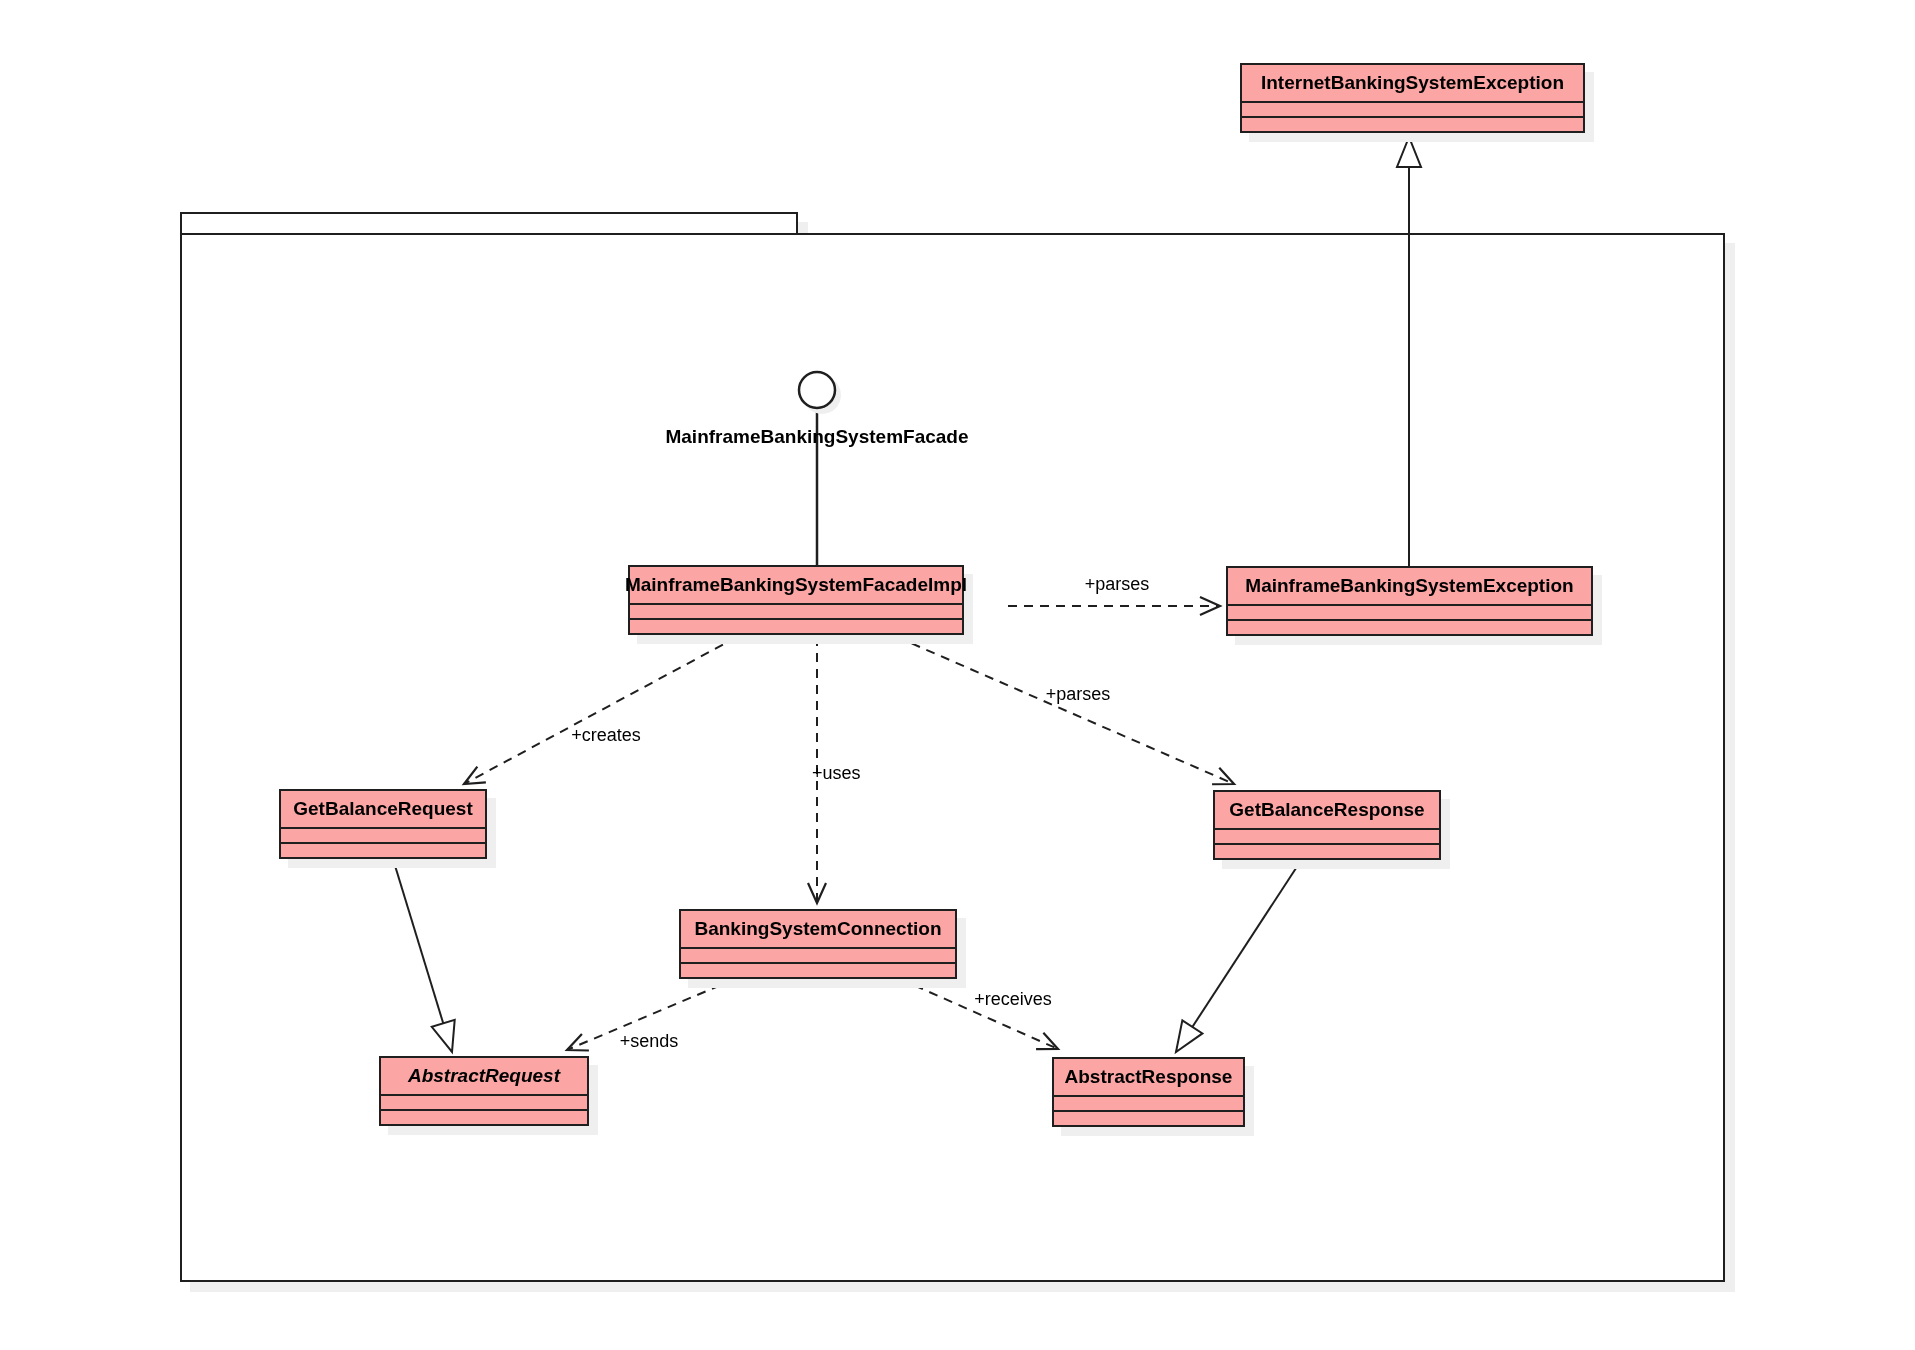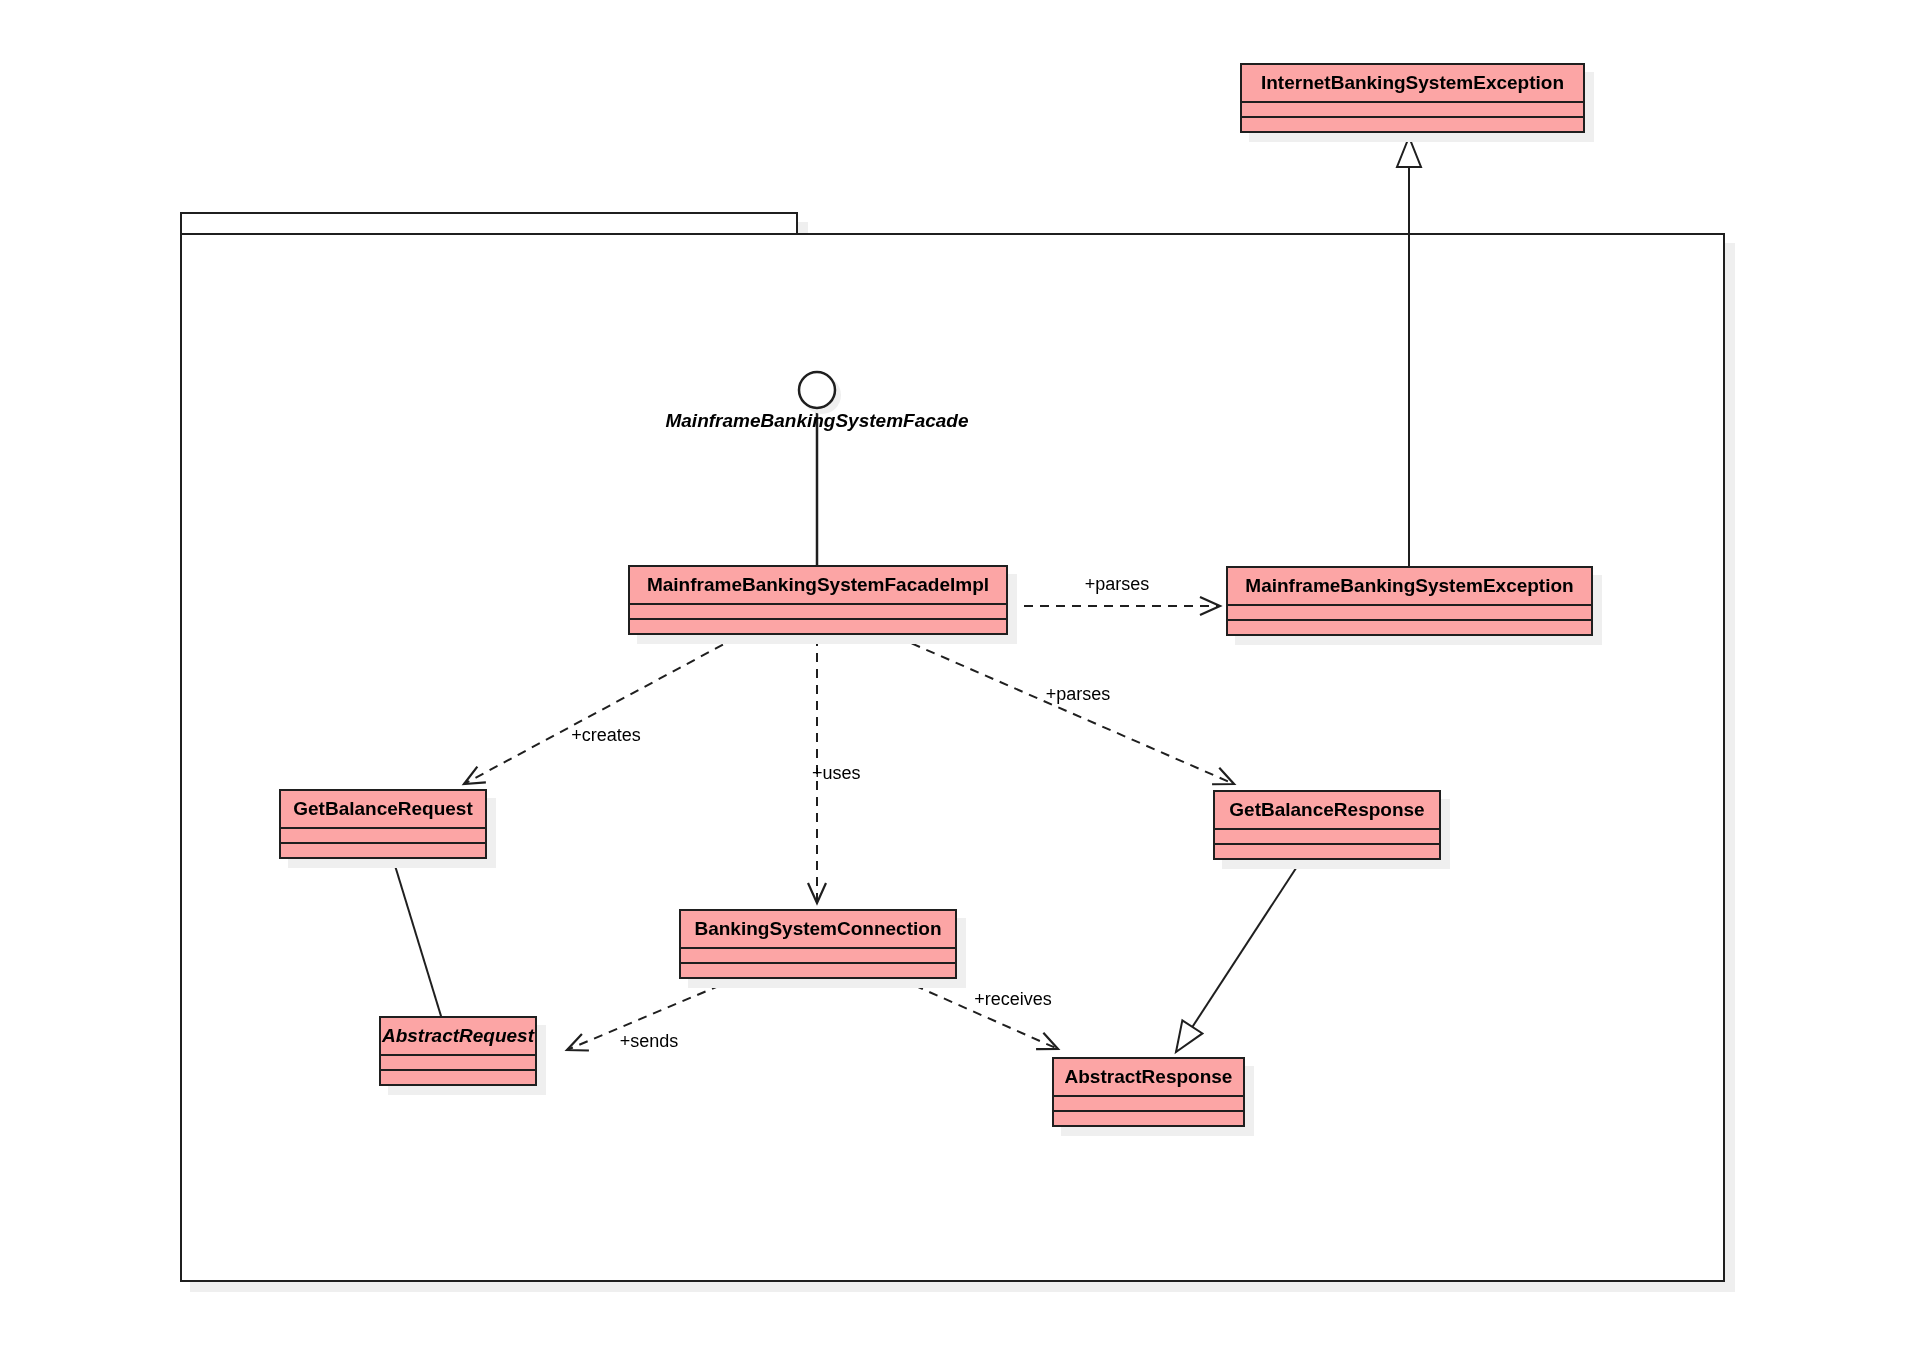--- a/index.html
+++ b/index.html
@@ -89,21 +89,21 @@
     <circle cx="822" cy="395" r="19" fill="#efefef" stroke="none"></circle>
     <circle cx="817" cy="390" r="18" fill="#ffffff" stroke="#1f1f1f" stroke-width="2.5"></circle>
   </svg>
 
   <div class="abs uml-class" style="left:1240px; top:63px; width:345px;">
     <div class="uml-title">InternetBankingSystemException</div>
     <div class="uml-attrs"></div>
     <div class="uml-methods"></div>
   </div>
 
-  <div class="abs uml-class" style="left:628px; top:565px; width:380px;">
+  <div class="abs uml-class" style="left:628px; top:565px; width:336px;">
     <div class="uml-title">MainframeBankingSystemFacadeImpl</div>
     <div class="uml-attrs"></div>
     <div class="uml-methods"></div>
   </div>
 
   <div class="abs uml-class" style="left:1226px; top:566px; width:367px;">
     <div class="uml-title">MainframeBankingSystemException</div>
     <div class="uml-attrs"></div>
     <div class="uml-methods"></div>
   </div>
@@ -119,33 +119,33 @@
     <div class="uml-attrs"></div>
     <div class="uml-methods"></div>
   </div>
 
   <div class="abs uml-class" style="left:679px; top:909px; width:278px;">
     <div class="uml-title">BankingSystemConnection</div>
     <div class="uml-attrs"></div>
     <div class="uml-methods"></div>
   </div>
 
-  <div class="abs uml-class" style="left:379px; top:1016px; width:158px;">
+  <div class="abs uml-class" style="left:379px; top:1056px; width:210px;">
     <div class="uml-title italic">AbstractRequest</div>
     <div class="uml-attrs"></div>
     <div class="uml-methods"></div>
   </div>
 
   <div class="abs uml-class" style="left:1052px; top:1057px; width:193px;">
     <div class="uml-title">AbstractResponse</div>
     <div class="uml-attrs"></div>
     <div class="uml-methods"></div>
   </div>
 
-  <div class="abs iface-label" style="left:817px; top:410px;font-style:italic;">MainframeBankingSystemFacade</div>
+  <div class="abs iface-label" style="left:817px; top:426px;">MainframeBankingSystemFacade</div>
 
   <div class="abs rel-label centered" style="left:1117px; top:574px;">+parses</div>
   <div class="abs rel-label centered" style="left:606px; top:725px;">+creates</div>
   <div class="abs rel-label" style="left:812px; top:763px;">+uses</div>
   <div class="abs rel-label centered" style="left:1078px; top:684px;">+parses</div>
   <div class="abs rel-label centered" style="left:649px; top:1031px;">+sends</div>
   <div class="abs rel-label centered" style="left:989px; top:989px;margin-left:24px;">+receives</div>
 
 </div>
 

